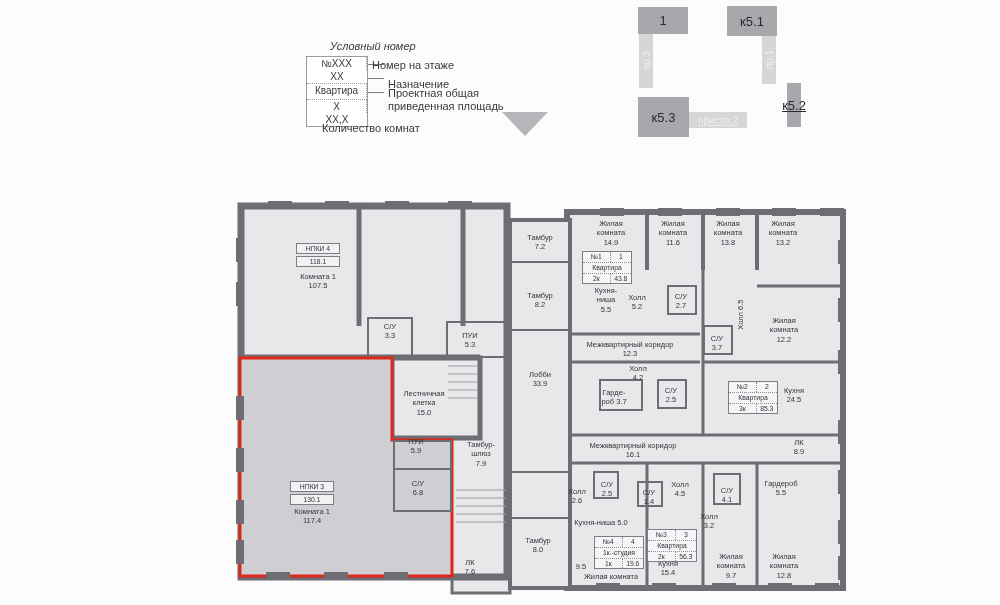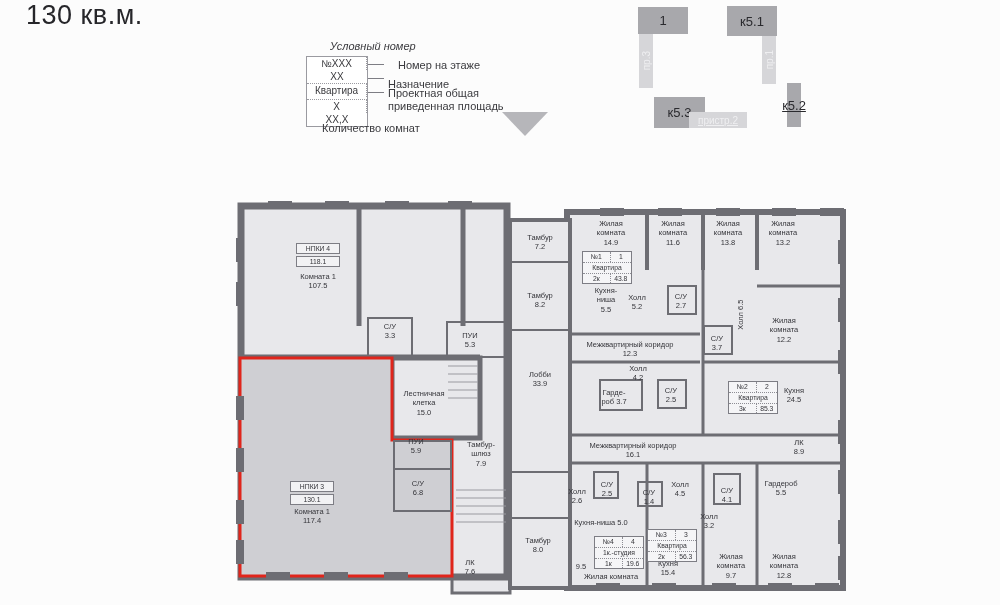--- a/index.html
+++ b/index.html
@@ -39,54 +39,53 @@
   .tag .t2{flex:1;}
   .tag .tfull{border-bottom:1px dotted #8d8d94;padding:1px 0;}
   .nptag{position:absolute;width:44px;margin-left:-22px;font-size:6.8px;text-align:center;color:#35353a;}
   .nptag .npcell{border:1px solid #7d7d84;background:#f2f2f4;padding:1px 0;margin-bottom:2px;}
 </style>
 </head>
 <body>
 
 <div id="stage">
 
-  <div class="abs page-title">130 кв.м.</div>
 
   <div>
     <div class="abs legend-label" style="left:330px;top:40px;font-style:italic;">Условный номер</div>
     <div class="abs legend-box">
       <div class="lrow">
         <span class="c1">№XXX</span>
         <span class="c2">XX</span>
       </div>
       <div class="lrow">
         <span class="c1">Квартира</span>
         <span class="c2"></span>
       </div>
       <div class="lrow">
         <span class="c1">X</span>
         <span class="c2">XX,X</span>
       </div>
     </div>
     <div class="abs dash" style="left:368px;top:64px;"></div>
     <div class="abs dash" style="left:368px;top:78px;"></div>
     <div class="abs dash" style="left:368px;top:92px;"></div>
-    <div class="abs legend-label" style="left:398px;top:59px;">Номер на этаже</div>
+    <div class="abs legend-label" style="left:372px;top:59px;">Номер на этаже</div>
     <div class="abs legend-label" style="left:388px;top:78px;">Назначение</div>
     <div class="abs legend-label" style="left:388px;top:87px;">Проектная общая
 приведенная площадь</div>
     <div class="abs legend-label" style="left:322px;top:122px;">Количество комнат</div>
     <div class="abs triangle"></div>
   </div>
 
   <div>
     <div class="abs kp-block" style="left:638px;top:7px;width:50px;height:27px;">1</div>
     <div class="abs kp-block" style="left:727px;top:6px;width:50px;height:30px;">к5.1</div>
     <div class="abs kp-block" style="left:787px;top:83px;width:14px;height:44px;text-decoration:underline;">к5.2</div>
-    <div class="abs kp-block" style="left:654px;top:97px;width:51px;height:31px;">к5.3</div>
+    <div class="abs kp-block" style="left:638px;top:97px;width:51px;height:40px;">к5.3</div>
     <div class="abs kp-strip" style="left:639px;top:34px;width:14px;height:54px;">
       <span class="vtxt">пр.3</span>
     </div>
     <div class="abs kp-strip" style="left:762px;top:36px;width:14px;height:48px;">
       <span class="vtxt">пр.1</span>
     </div>
     <div class="abs kp-strip" style="left:689px;top:112px;width:58px;height:16px;text-decoration:underline;">
       <span>пристр.2</span>
     </div>
   </div>

